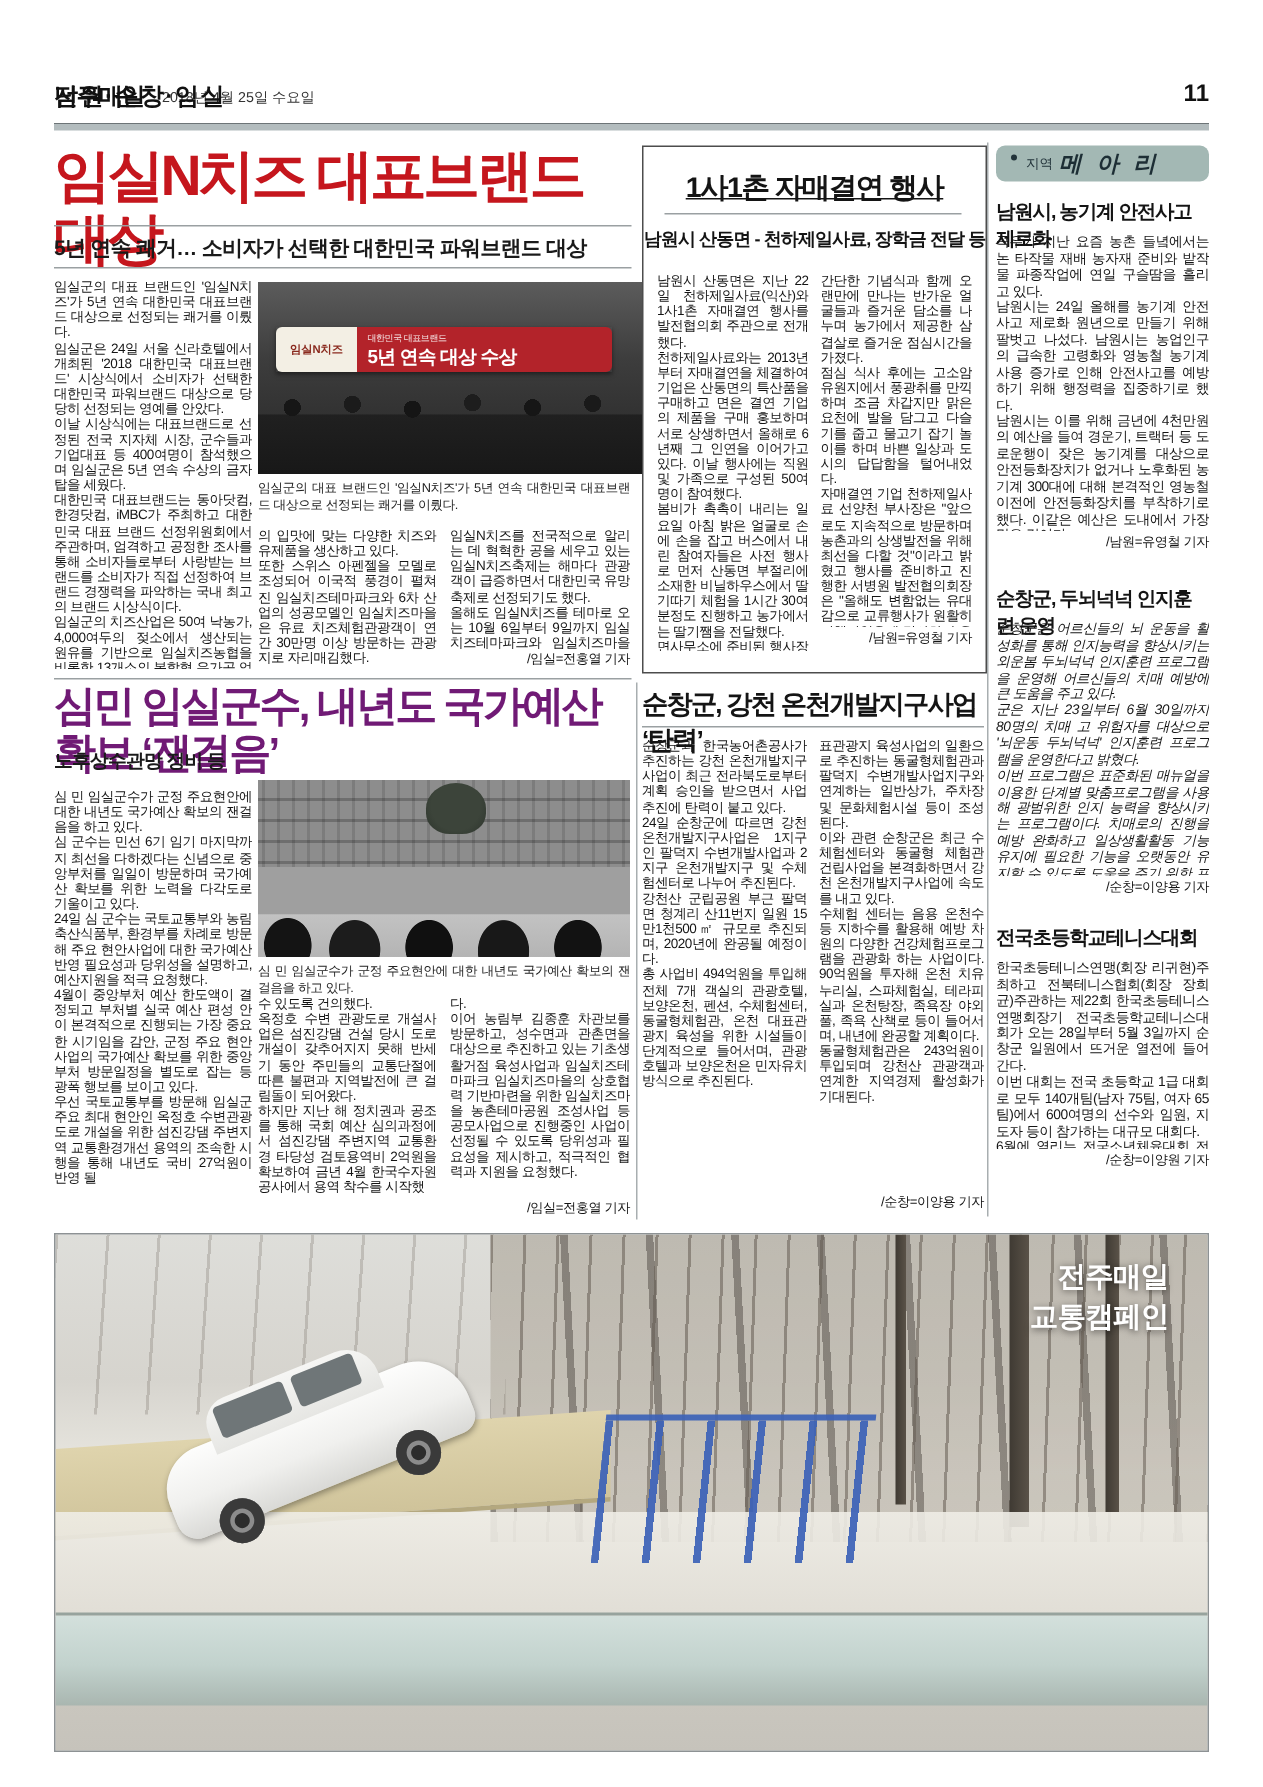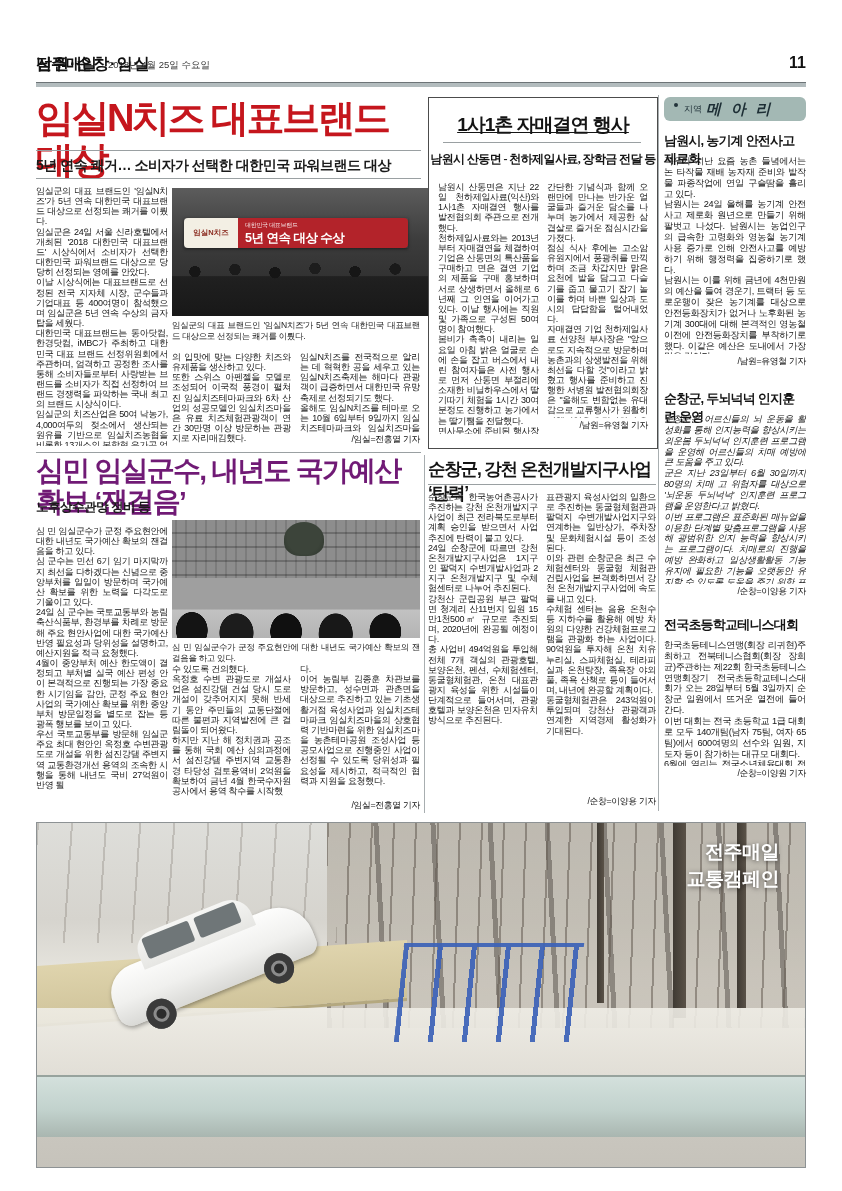--- a/index.html
+++ b/index.html
@@ -22,21 +22,21 @@
   .subhead{font-size:14px;font-weight:bold;color:#1a1a1a;letter-spacing:-0.5px;}
   .subhead-sm{font-size:12.5px;font-weight:bold;color:#1a1a1a;letter-spacing:-0.5px;}
   
   .col{font-size:9px;line-height:1.13;text-align:justify;white-space:pre-line;
        color:#141414;letter-spacing:-0.3px;overflow:hidden;}
   .caption{font-size:8.5px;line-height:1.3;color:#222;text-align:justify;letter-spacing:-0.3px;}
   .byline{font-size:8.8px;color:#141414;text-align:right;letter-spacing:-0.3px;}
   
   .news-box{border:1px solid #4c4c4c;background:#fff;}
   .box-title{font-size:19px;font-weight:800;text-align:center;letter-spacing:-1px;color:#141414;}
-  .box-sub{font-size:12px;font-weight:bold;text-align:center;letter-spacing:-0.6px;color:#141414;font-family:Liberation Serif, serif;}
+  .box-sub{font-size:12px;font-weight:bold;text-align:center;letter-spacing:-0.6px;color:#141414;}
   
   .sb-header{width:142px;height:24px;border-radius:6px;background:#a3b8b4;
              display:flex;align-items:center;box-sizing:border-box;padding:0 10px;}
   .sb-header .dot{width:4px;height:4px;border-radius:50%;background:#22333a;margin-right:6px;margin-top:-8px;}
   .sb-header .t1{font-size:9px;color:#22333a;margin-right:4px;}
   .sb-header .t2{font-family:"Liberation Serif","DejaVu Serif",serif;font-style:italic;
                  font-size:15px;font-weight:bold;color:#1d2e35;letter-spacing:3px;}
   .sb-title{font-size:13px;font-weight:800;letter-spacing:-0.8px;color:#141414;}
   .sb-body{font-size:9.2px;line-height:1.18;text-align:justify;white-space:pre-line;
            color:#141414;letter-spacing:-0.3px;overflow:hidden;}

